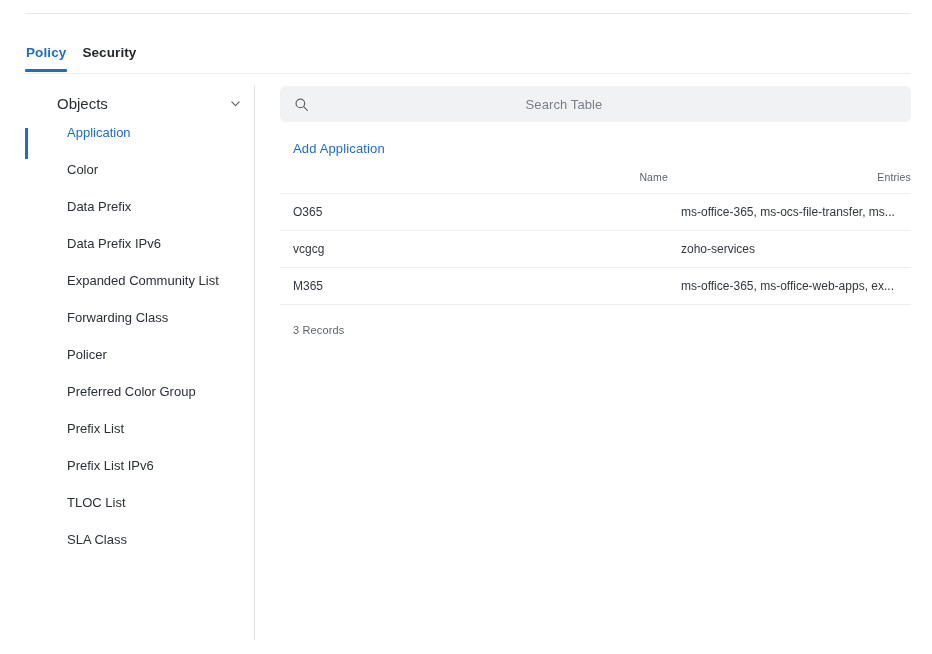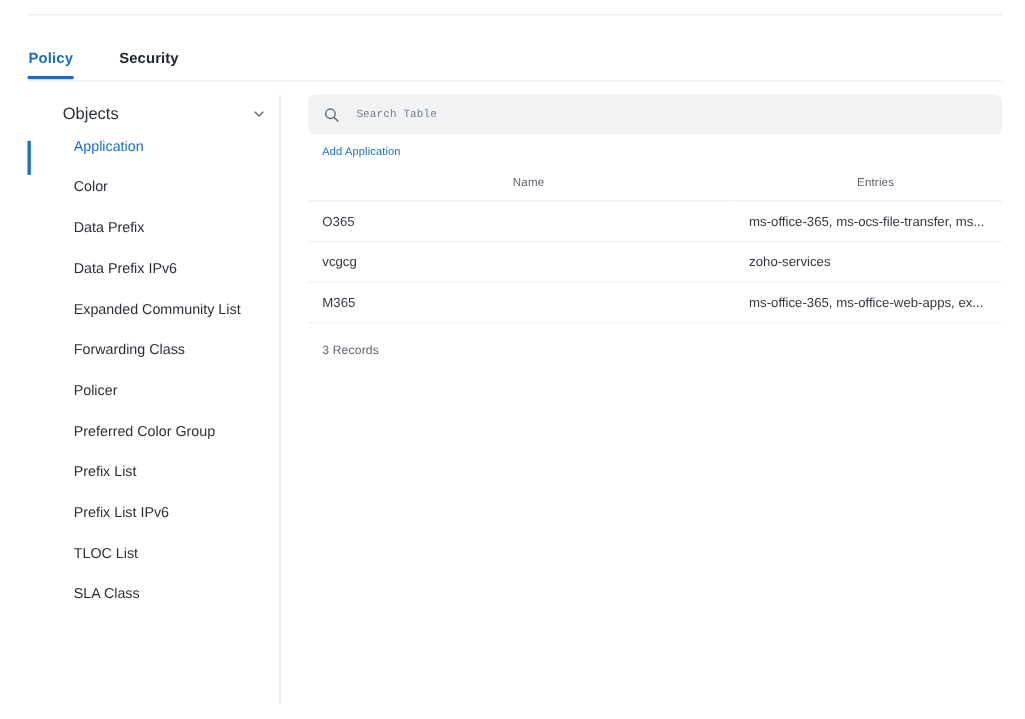--- a/index.html
+++ b/index.html
@@ -35,21 +35,21 @@
   .tabbar {
     position: absolute;
     left: 25px;
     top: 44px;
     width: 886px;
     height: 30px;
   }
   .tabs {
     display: flex;
     align-items: flex-start;
-    gap: 40px;
+    gap: 14px;
     height: 100%;
   }
   .tab {
     position: relative;
     font-size: 13.5px;
     font-weight: bold;
     letter-spacing: 0.1px;
     color: #23282e;
     padding: 0 1px 11px 1px;
     cursor: pointer;
@@ -160,47 +160,48 @@
     height: 15px;
     color: #5f666e;
     flex: 0 0 auto;
     display: block;
   }
   .search-input {
     border: 0;
     outline: 0;
     background: transparent;
     margin-left: 15px;
-    font-family: Liberation Mono, monospace;
-    font-size: 10px;
+    font-family: Liberation Sans, sans-serif;
+    font-size: 13px;
     color: #4a5058;
     width: 480px;
     padding: 0;
     letter-spacing: 0.1px;
+    text-align: center;
   }
   .search-input::placeholder { color: #797f86; opacity: 1; }
 
   .add-link {
     display: inline-block;
-    margin-top: 11px;
+    margin-top: 19px;
     margin-left: 13px;
-    font-size: 10px;
+    font-size: 13px;
     color: #1a6fc4;
     cursor: pointer;
     letter-spacing: 0.15px;
   }
 
   .table {
     margin-top: 14px;
     width: 631px;
     border-collapse: collapse;
     table-layout: fixed;
   }
   .table th {
-    text-align: center;
+    text-align: right;
     font-size: 10.5px;
     font-weight: normal;
     color: #5e646c;
     padding: 0 0 10px 13px;
     letter-spacing: 0.15px;
     border-bottom: 1px solid #eceff2;
   }
   .table td {
     font-size: 12px;
     color: #33383f;

